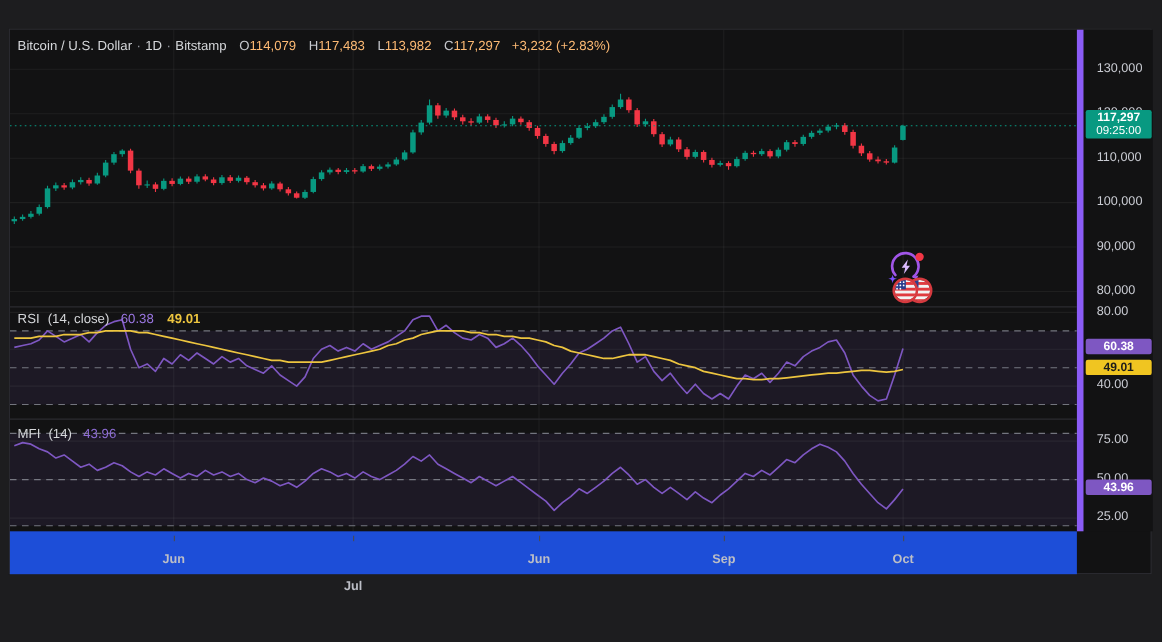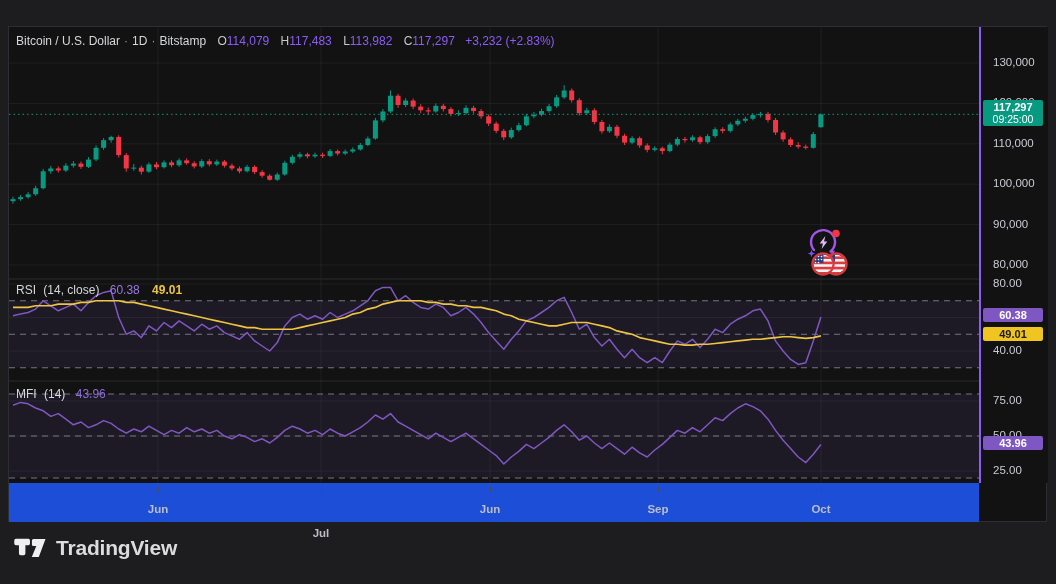--- a/index.html
+++ b/index.html
@@ -4,29 +4,29 @@
 <style>
   html,body{margin:0;padding:0;background:#1d1d1f;width:1056px;height:584px;overflow:hidden;
     font-family:"Liberation Sans","DejaVu Sans",sans-serif;-webkit-font-smoothing:antialiased;}
   .page{position:relative;width:1056px;height:584px;background:#1d1d1f;}
   .topbar{position:absolute;left:10px;top:5px;font-size:12.5px;font-weight:700;color:#e8e8ea;letter-spacing:.1px;}
   .widget{position:absolute;left:8px;top:26px;width:1039px;height:496px;background:#121213;border:1px solid #2d2d33;box-sizing:border-box;}
   #chart-svg{position:absolute;left:0;top:0;display:block;}
   .legend{position:absolute;font-size:12px;color:#d5d7da;white-space:nowrap;z-index:5;font-weight:400;}
   .legend .dim{color:#9598a1;margin:0 4px;}
   .legend .lab{color:#c6c8cd;margin-left:8px;}
-  .legend .val{color:#8b5cf6;}
+  .legend .val{color:#fdba74;}
   .legend .chg{margin-left:7px;}
   .legend-main{left:7px;top:7px;}
   .legend-rsi{left:7px;top:256px;}
   .legend-mfi{left:7px;top:360px;}
   .rsi-val{color:#9b77e2;margin-left:7px;font-weight:400;}
   .rsima-val{color:#edc53f;margin-left:9px;font-weight:700;}
   .mfi-val{color:#8d6cd4;margin-left:7px;}
-  .price-axis{position:absolute;left:970px;top:0;width:69px;height:456px;background:#121213;border-left:2px solid #8b5cf6;z-index:6;box-sizing:border-box;}
+  .price-axis{position:absolute;left:970px;top:0;width:69px;height:456px;background:#121213;border-left:6px solid #8b5cf6;z-index:6;box-sizing:border-box;}
   .axis-label{position:absolute;left:12px;font-size:11.5px;color:#c9cbd2;}
   .pbadge{position:absolute;left:2px;width:60px;border-radius:2px;text-align:center;font-size:11px;font-weight:700;z-index:7;padding:1px 0;}
   .pbadge .t2{font-weight:400;font-size:10.5px;}
   .time-axis{position:absolute;left:0;top:456px;width:970px;height:39px;background:#1d4ed8;z-index:4;}
   .month-label{position:absolute;top:20px;width:40px;margin-left:-20px;text-align:center;font-size:11.5px;font-weight:700;color:#bcbec6;}
   .month-tick{position:absolute;top:4px;width:1px;height:5px;background:#4a4a52;}
   .footer{position:absolute;left:14px;top:536px;display:flex;align-items:center;gap:9px;}
   .tv-text{font-size:21px;font-weight:700;color:#dcdcde;letter-spacing:-0.2px;}
 </style>
 </head>
@@ -383,22 +383,13 @@
         <div class="month-label" style="left: 312px; margin-top: 24px;">Jul</div>
         <div class="month-tick" style="left: 481px;"></div>
         <div class="month-label" style="left: 481px;">Jun</div>
         <div class="month-tick" style="left: 649px;"></div>
         <div class="month-label" style="left: 649px;">Sep</div>
         <div class="month-tick" style="left: 812px;"></div>
         <div class="month-label" style="left: 812px;">Oct</div>
       </div>
   </div>
 
-  <div class="footer">
-    <div style="display:flex;align-items:center;gap:9px;">
-      <svg width="33" height="24" viewBox="0 0 33 24">
-        <path d="M1 3 h13.5 a1.8 1.8 0 0 1 1.8 1.8 v3.4 a1.8 1.8 0 0 1 -1.8 1.8 h-3.2 v9 a1.8 1.8 0 0 1 -1.8 1.8 h-3.4 a1.8 1.8 0 0 1 -1.8 -1.8 v-9 h-3.3 a1.8 1.8 0 0 1 -1.8 -1.8 v-3.4 a1.8 1.8 0 0 1 1.8 -1.8 Z" fill="#efefef" transform="translate(1,0) scale(0.92)"></path>
-        <path d="M19.5 3 H31.5 L24.8 21 H17.8 L22.3 10 H19.5 a1.6 1.6 0 0 1 -1.6 -1.6 V4.6 A1.6 1.6 0 0 1 19.5 3 Z" fill="#efefef"></path>
-      </svg>
-      <span class="tv-text">TradingView</span>
-    </div>
-  </div>
 </div>
 
 </body></html>

